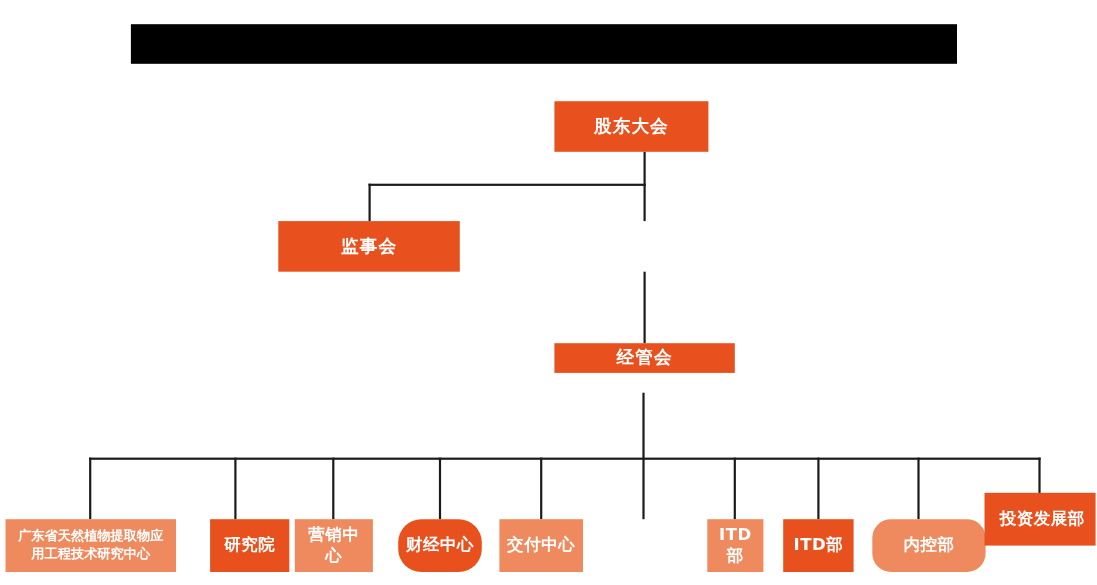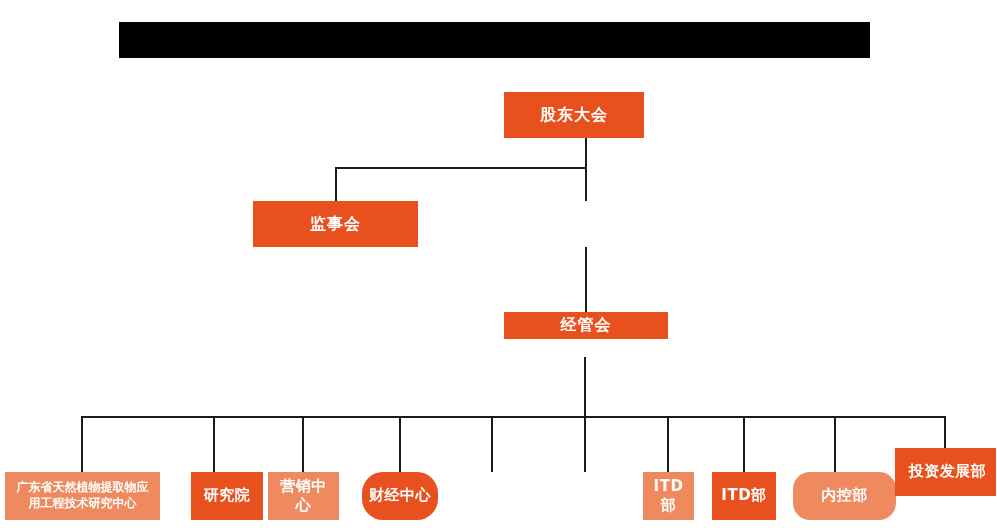--- a/index.html
+++ b/index.html
@@ -71,18 +71,19 @@
   <div class="node primary lvl" style="left:504px; top:92px; width:140px; height:46px;">股东大会</div>
 
   <div class="node primary lvl" style="left:253px; top:201px; width:165px; height:46px;">监事会</div>
 
   <div class="node primary lvl" style="left:504px; top:312px; width:164px; height:27px;">经管会</div>
 
   <div class="node secondary dept dept-long" style="left:5px; top:472px; width:155px; height:48px;">广东省天然植物提取物应用工程技术研究中心</div>
   <div class="node primary dept" style="left:178px; top:472px; width:72px; height:48px;margin-left:13px;">研究院</div>
   <div class="node secondary dept" style="left:268px; top:472px; width:71px; height:48px;">营销中心</div>
   <div class="node primary dept" style="left:362px; top:472px; width:76px; height:48px;border-radius:21px;">财经中心</div>
+  <div class="node secondary dept" style="left:454px; top:472px; width:76px; height:48px;">交付中心</div>
   <div class="node secondary dept" style="left:643px; top:472px; width:51px; height:48px;">ITD部</div>
   <div class="node primary dept" style="left:712px; top:472px; width:64px; height:48px;">ITD部</div>
   <div class="node secondary dept" style="left:793px; top:472px; width:103px; height:48px;border-radius:17px;">内控部</div>
   <div class="node primary dept" style="left:895px; top:448px; width:101px; height:48px;padding-left:10px;">投资发展部</div>
 
 </div>
 
 </body></html>

